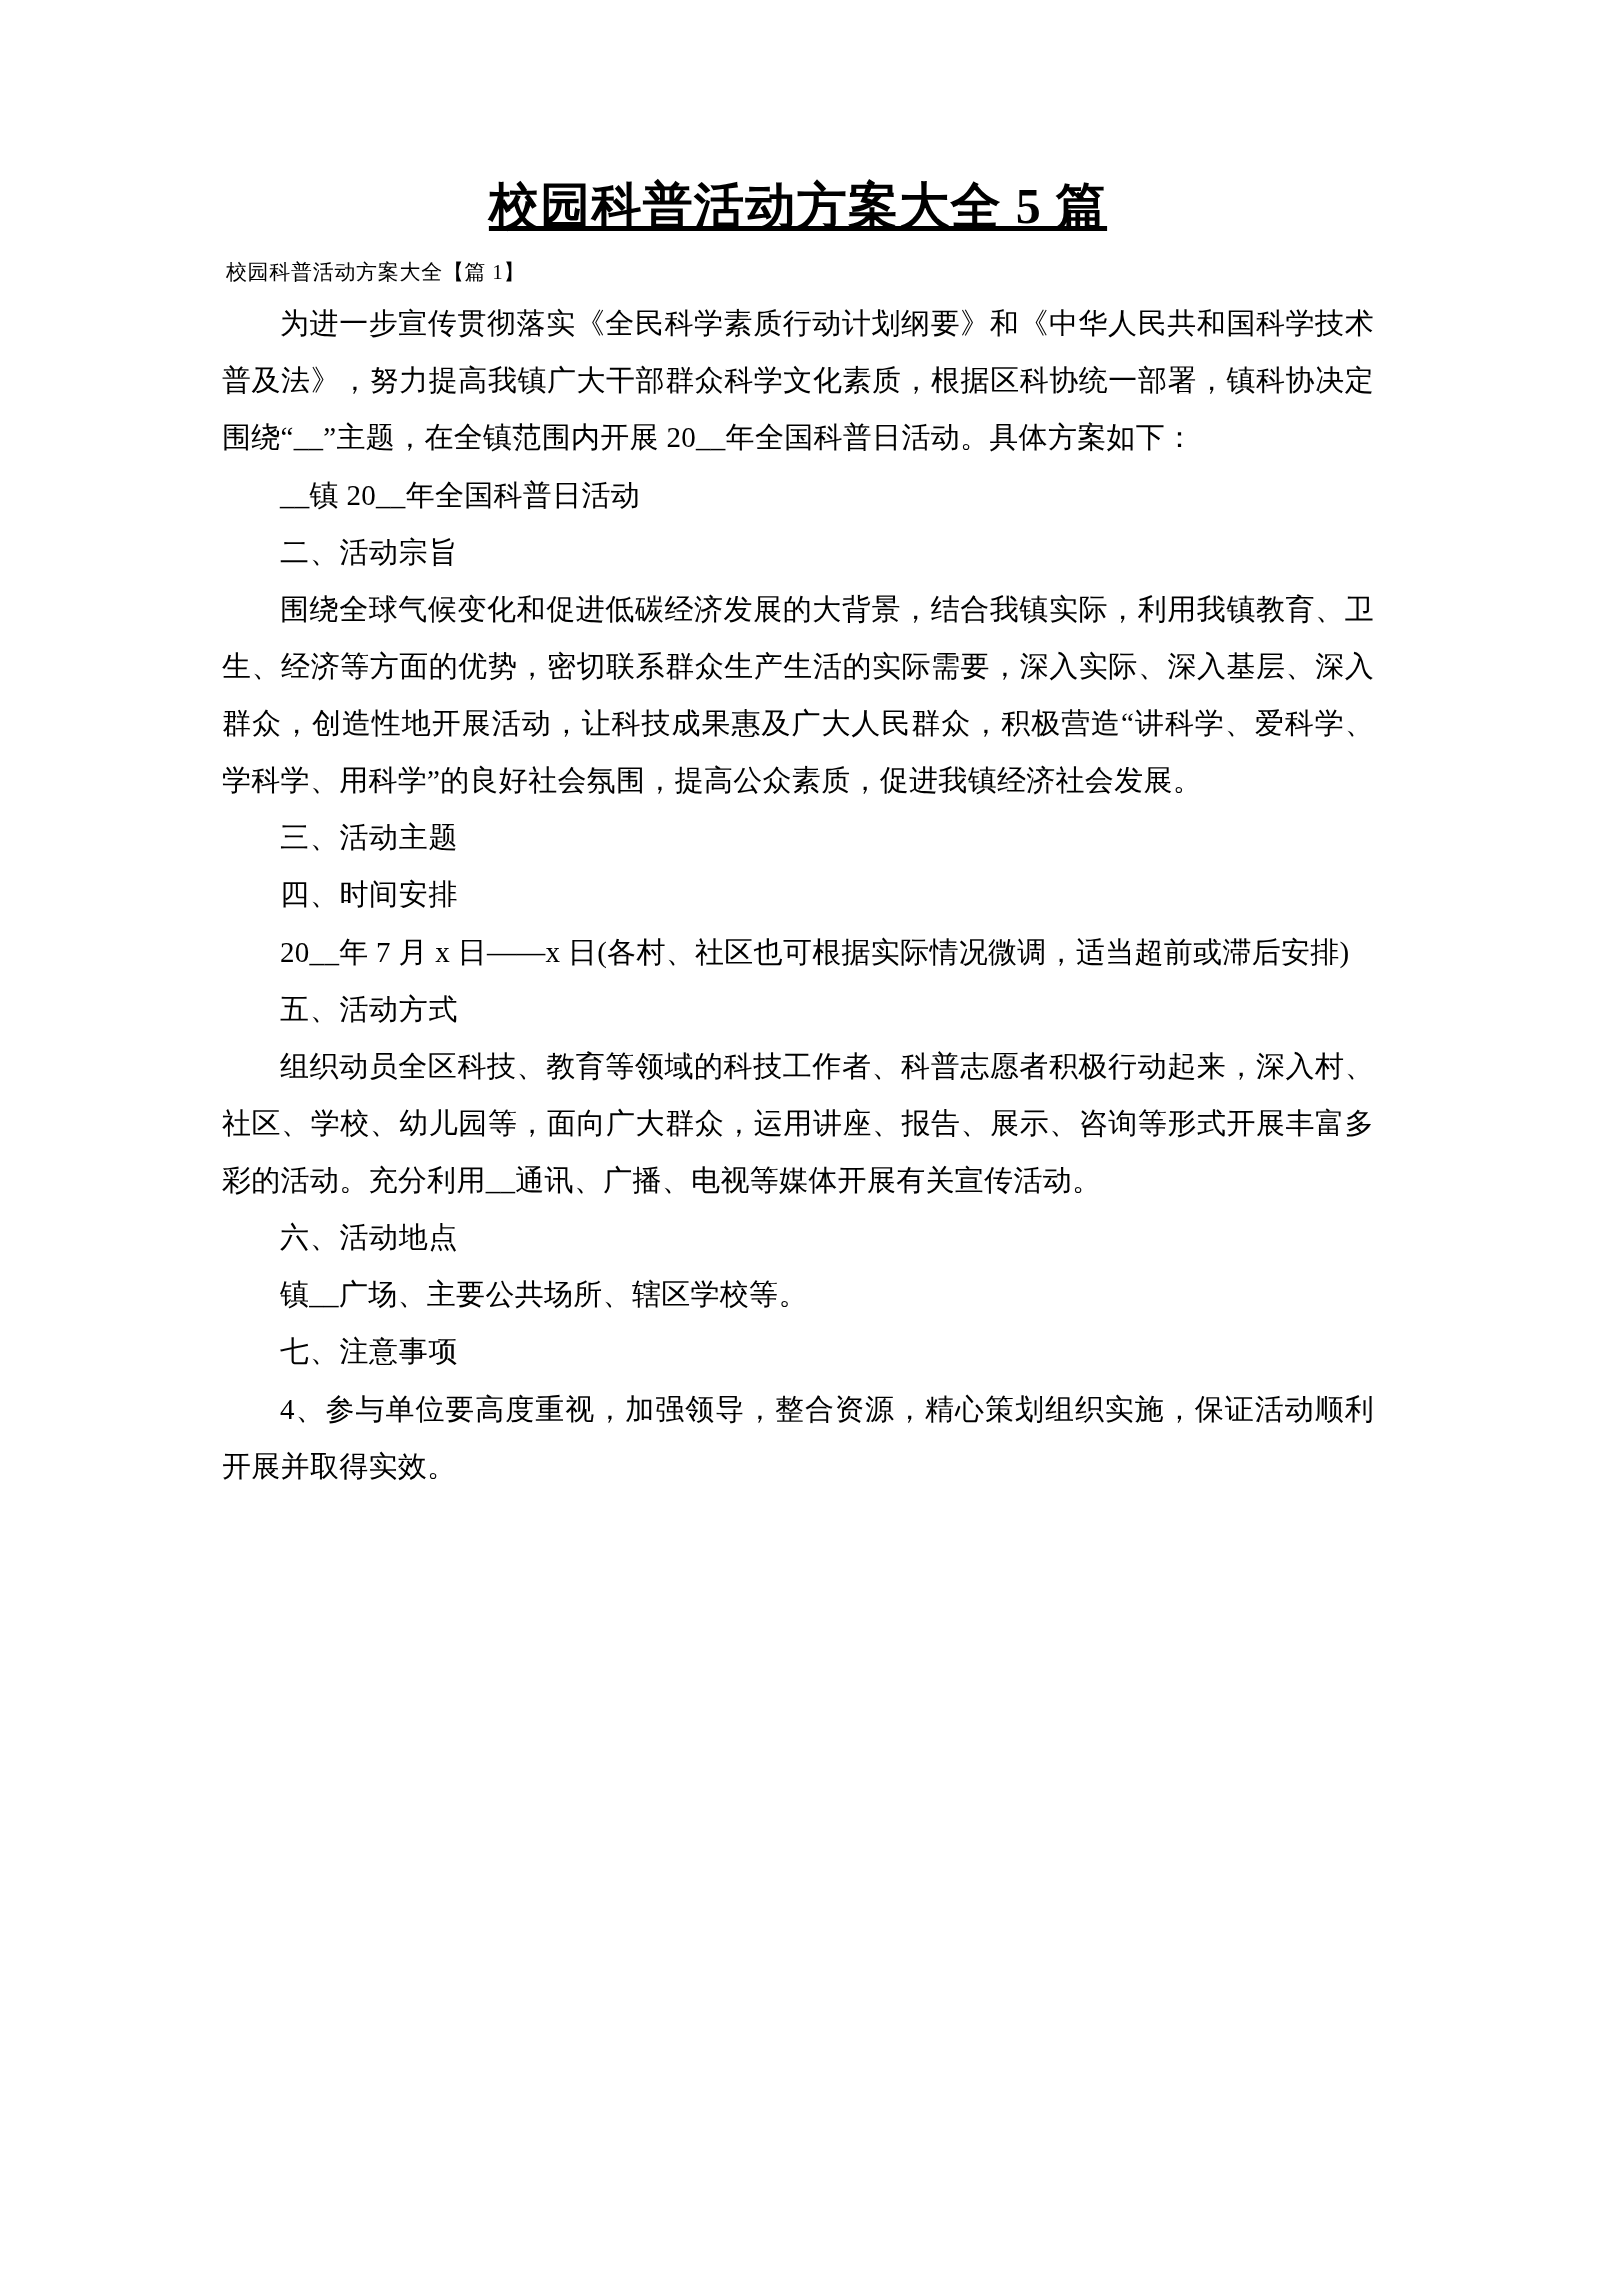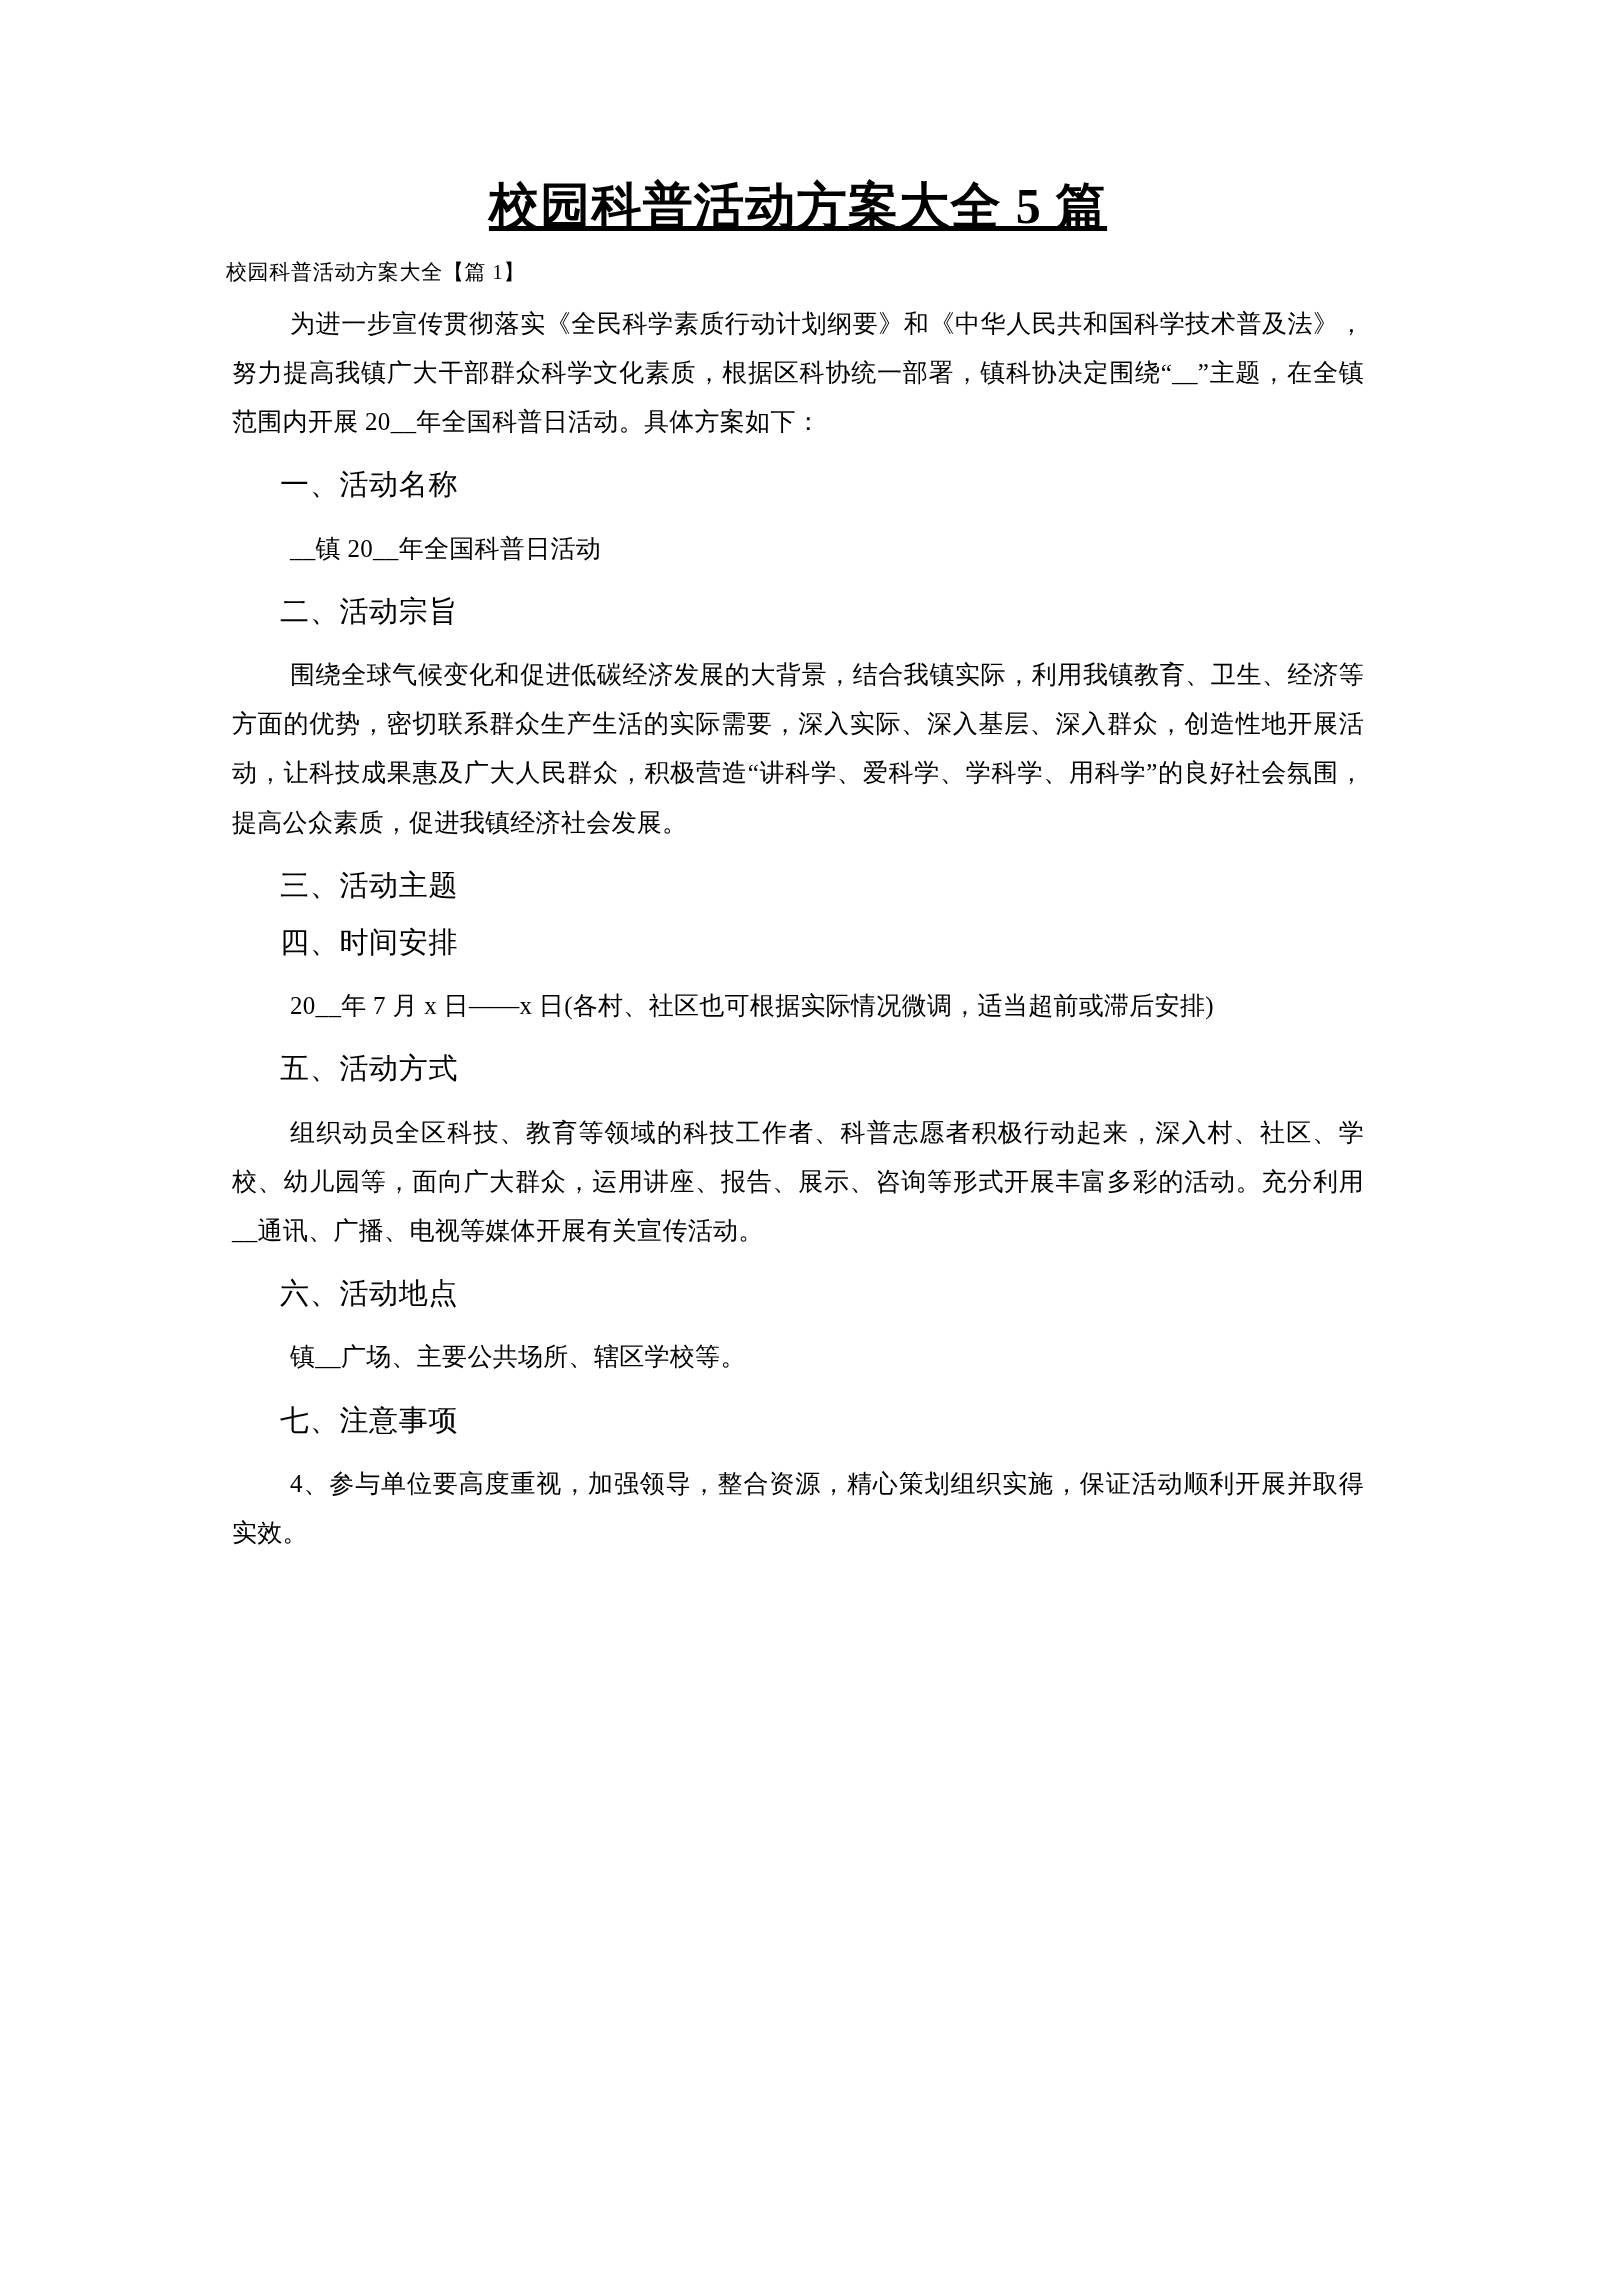--- a/index.html
+++ b/index.html
@@ -34,23 +34,23 @@
     text-decoration: underline;
   }
   .subtitle {
     font-size: 21px;
     line-height: 1.5;
     margin: 0 0 6.5px 0;
     padding-left: 3.9px;
     letter-spacing: 0.7px;
   }
   .para {
-    font-size: 25px;
+    font-size: 29px;
     line-height: 1.97;
-    margin: 10px;
+    margin: 0;
     text-align: justify;
     text-justify: inter-ideograph;
     text-indent: 58px;
     letter-spacing: 0.3px;
   }
   .heading {
     font-size: 29px;
     line-height: 1.97;
     margin: 0;
     text-indent: 58px;
@@ -70,21 +70,20 @@
 
 <div class="page">
   <div class="content">
 
     <h1 class="doc-title">校园科普活动方案大全 5 篇</h1>
 
     <p class="subtitle">校园科普活动方案大全【篇 1】</p>
 
     <p class="para">为进一步宣传贯彻落实《全民科学素质行动计划纲要》和《中华人民共和国科学技术普及法》，努力提高我镇广大干部群众科学文化素质，根据区科协统一部署，镇科协决定围绕“__”主题，在全镇范围内开展 20__年全国科普日活动。具体方案如下：</p>
 
-    <p class="heading">一、活动名称</p>
 
     <p class="para">__镇 20__年全国科普日活动</p>
 
     <p class="heading">二、活动宗旨</p>
 
     <p class="para">围绕全球气候变化和促进低碳经济发展的大背景，结合我镇实际，利用我镇教育、卫生、经济等方面的优势，密切联系群众生产生活的实际需要，深入实际、深入基层、深入群众，创造性地开展活动，让科技成果惠及广大人民群众，积极营造“讲科学、爱科学、学科学、用科学”的良好社会氛围，提高公众素质，促进我镇经济社会发展。</p>
 
     <p class="heading">三、活动主题</p>
 
 

